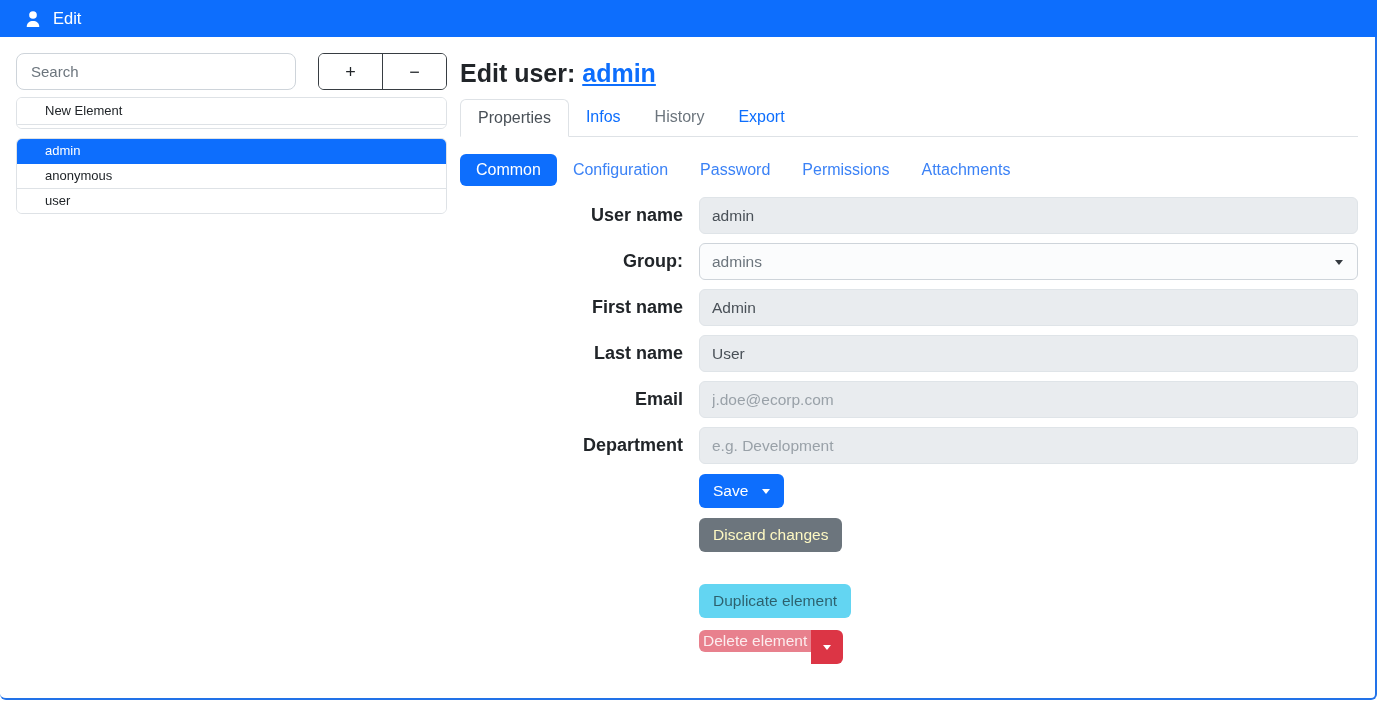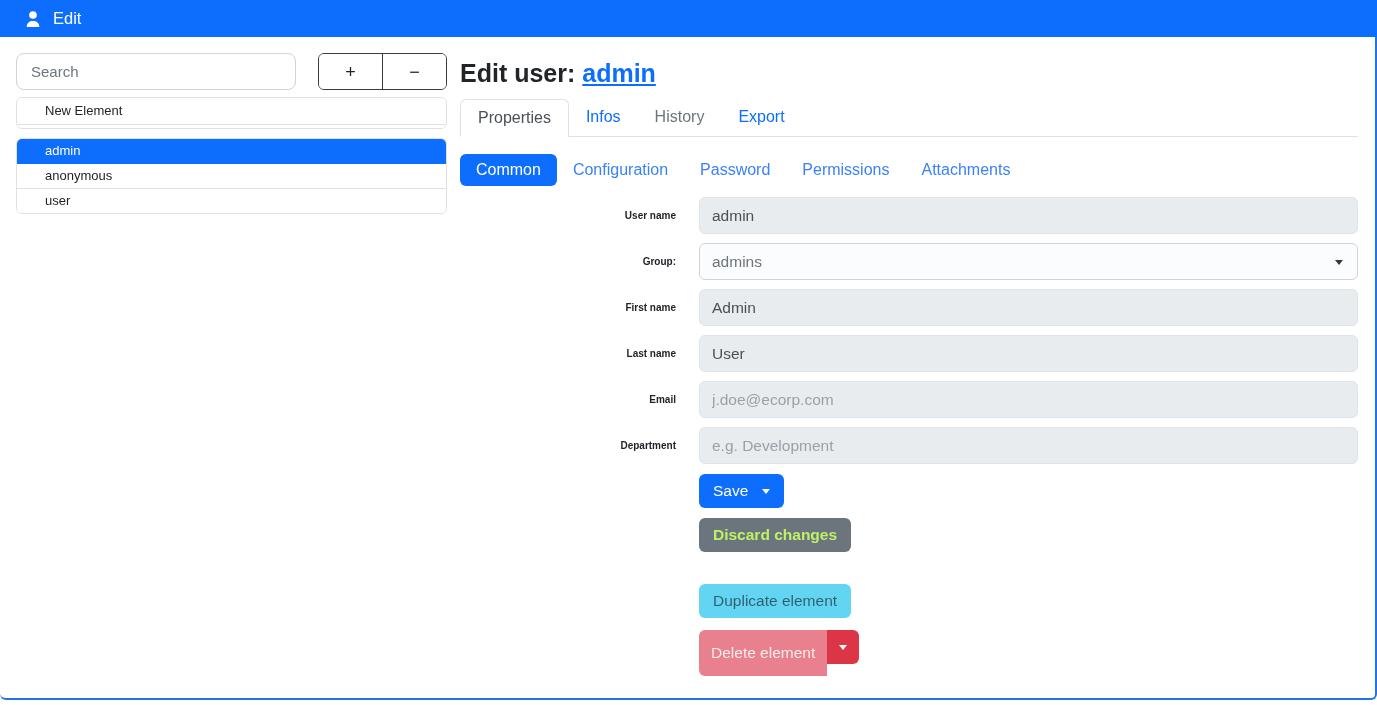--- a/index.html
+++ b/index.html
@@ -54,22 +54,22 @@
   .tab.link { color: #0d6efd; cursor: pointer; }
   .tab.disabled { color: #6c757d; }
 
   .pills { display: flex; align-items: flex-start; margin-top: 17px; }
   .pill { font-size: 16px; padding: 7px 16px; }
   .pill.active { background: #0d6efd; color: #fff; border-radius: 6px; cursor: default; }
   .pill.link { color: #3b82f6; cursor: pointer; }
 
   .form { margin-top: 11px; }
   .form-row { display: flex; align-items: center; margin-bottom: 9px; }
-  .form-label { width: 239px; text-align: right; padding-right: 23px; font-weight: 700;
-    font-size: 10px; color: #212529; }
+  .form-label { width: 239px; text-align: right; padding-right: 16px; font-weight: 700;
+    font-size: 18px; color: #212529; }
   .form-input { flex: 1; height: 37px; background: #e9ecef; border: 1px solid #dfe4e8;
     border-radius: 6px; padding: 0 12px; font-size: 15.5px; color: #495057;
     font-family: inherit; outline: none; }
   .form-input::placeholder { color: #99a1a8; }
   .form-select { flex: 1; height: 37px; background: #fbfcfd; border: 1px solid #ced4da;
     border-radius: 6px; display: flex; align-items: center; padding: 0 34px 0 12px;
     font-size: 15.5px; color: #6c757d; position: relative; cursor: pointer; }
   .select-caret { position: absolute; right: 14px; top: 16px; width: 0; height: 0;
     border-left: 4.5px solid transparent; border-right: 4.5px solid transparent;
     border-top: 5.5px solid #343a40; }
@@ -77,26 +77,26 @@
   
   .actions { margin-top: 10px; padding-left: 239px; display: flex;
     flex-direction: column; align-items: flex-start; }
   .btn { border: none; border-radius: 6px; height: 34px; font-size: 15.5px;
     display: inline-flex; align-items: center; padding: 0 14px; cursor: pointer;
     font-family: inherit; }
   .btn-save { background: #0d6efd; color: #fff; }
   .caret-down { width: 0; height: 0; border-left: 4.5px solid transparent;
     border-right: 4.5px solid transparent; border-top: 5px solid #fff;
     display: inline-block; margin-left: 14px; }
-  .btn-discard { background: #6c757d; color: #bef264; margin-top: 10px; font-weight: bold; }
+  .btn-discard { background: #6c757d; color: #fef9c3; margin-top: 10px; }
   .btn-duplicate { background: #63d5f2; color: rgba(0,0,0,0.55); margin-top: 32px;
     cursor: default; }
   .delete-group { display: inline-flex; margin-top: 12px; }
-  .btn-delete-main { background: #e8808d; color: rgba(255,255,255,0.85); height: 46px;
-    border: none; border-radius: 6px 0 0 6px; font-size: 15.5px; padding: 0 12px;
+  .btn-delete-main { background: #e8808d; color: rgba(255,255,255,0.85); height: 22px;
+    border: none; border-radius: 6px 0 0 6px; font-size: 15.5px; padding: 0 4px;
     font-family: inherit; cursor: default; }
   .btn-delete-caret { background: #dc3545; width: 32px; height: 34px; border: none;
     border-radius: 0 6px 6px 0; display: inline-flex; align-items: center;
     justify-content: center; cursor: pointer; }
   .btn-delete-caret .caret-down { margin-left: 0; }
 </style>
 </head>
 <body>
 
 <div class="navbar">

